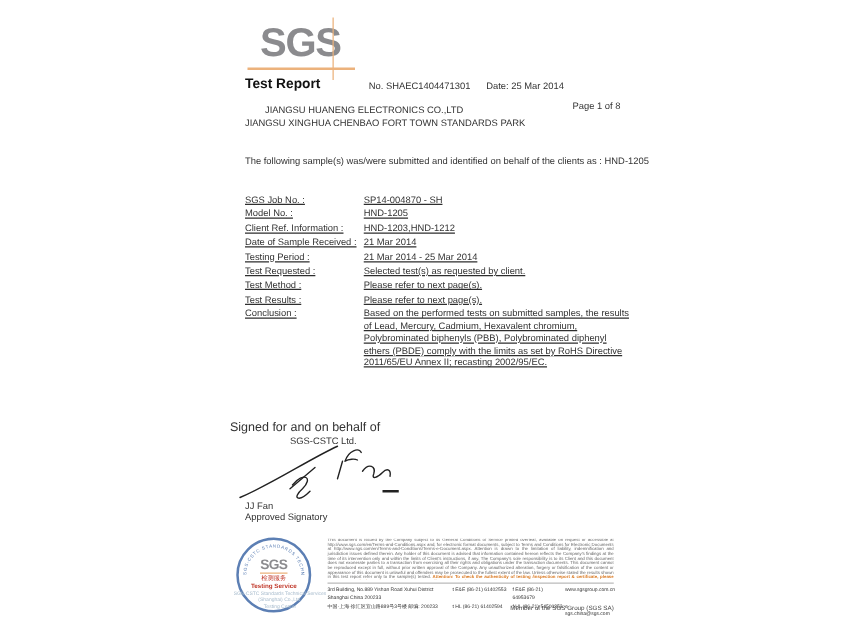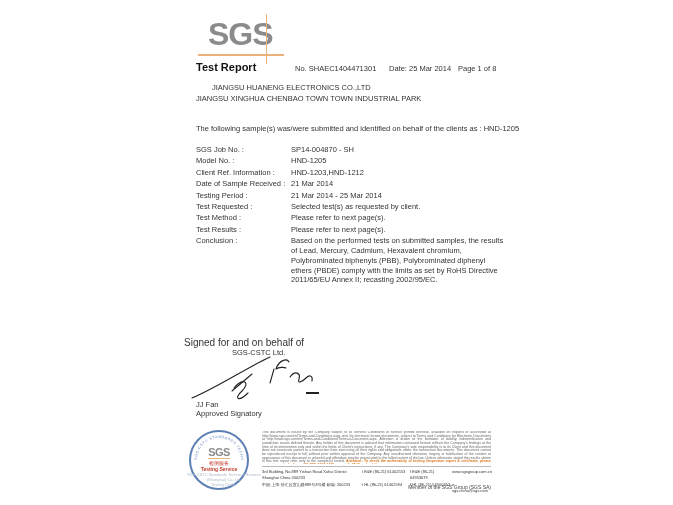--- a/index.html
+++ b/index.html
@@ -11,29 +11,29 @@
   .logo-wrap { position:absolute; left:196px; top:14px; width:100px; height:50px; }
   .logo-text { position:absolute; left:12px; top:2px; font-size:32px; font-weight:bold; color:#8b8b8e; letter-spacing:-1px; font-stretch:condensed; }
   .logo-hline { position:absolute; left:2px; top:40px; width:86px; height:2px; background:#ecb27c; }
   .logo-vline { position:absolute; left:70px; top:0px; width:1px; height:50px; background:#ecb27c; }
 
   
   .title { position:absolute; left:196px; top:61px; font-size:11px; font-weight:bold; color:#111; }
   .hmeta { position:absolute; top:64px; font-size:7.5px; color:#333; }
   .report-no { left:295px; }
   .date { left:389px; }
-  .pageno { left:458px; }
+  .pageno { left:458px;margin-top:16px; }
 
   .client-name { position:absolute; left:196px; top:83px; font-size:7.5px; color:#333;margin-left:16px; }
   .client-addr { position:absolute; left:196px; top:94px; font-size:7.5px; color:#333; }
 
   .intro { position:absolute; left:196px; top:124px; font-size:7.5px; color:#333; }
 
   
-  .fields { position:absolute; left:196px; top:144px; width:312px; }
+  .fields { position:absolute; left:196px; top:154px; width:312px;text-decoration:underline; }
   .frow { display:flex; align-items:flex-start; min-height:11.4px; }
   .flabel { width:95px; flex:0 0 95px; font-size:7.5px; color:#333; line-height:11.4px; }
   .fvalue { font-size:7.5px; color:#333; line-height:11.4px; }
   .fvalue.multiline { width:218px; line-height:9.8px; padding-top:1px; }
 
   
   .signed1 { position:absolute; left:184px; top:337px; font-size:10px; color:#333; }
   .signed2 { position:absolute; left:196px; top:348px; font-size:7.5px; color:#333;padding-left:36px; }
   .sig-svg { position:absolute; left:190px; top:355px; }
   .sig-dash { position:absolute; left:306px; top:392px; width:13px; height:1.5px; background:#222; }
@@ -73,21 +73,21 @@
     <div class="logo-hline"></div>
     <div class="logo-vline"></div>
   </div>
 
   <div class="title">Test Report</div>
   <div class="hmeta report-no">No. SHAEC1404471301</div>
   <div class="hmeta date">Date: 25 Mar 2014</div>
   <div class="hmeta pageno">Page 1 of 8</div>
 
   <div class="client-name">JIANGSU HUANENG ELECTRONICS CO.,LTD</div>
-  <div class="client-addr">JIANGSU XINGHUA CHENBAO TOWN TOWN INDUSTRIAL PARK</div>
+  <div class="client-addr">JIANGSU XINGHUA CHENBAO FORT TOWN STANDARDS PARK</div>
 
   <div class="intro">The following sample(s) was/were submitted and identified on behalf of the clients as : HND-1205</div>
 
   <div class="fields">
     <div class="frow">
       <div class="flabel">SGS Job No. :</div>
       <div class="fvalue">SP14-004870 - SH</div>
     </div>
     <div class="frow">
       <div class="flabel">Model No. :</div>

